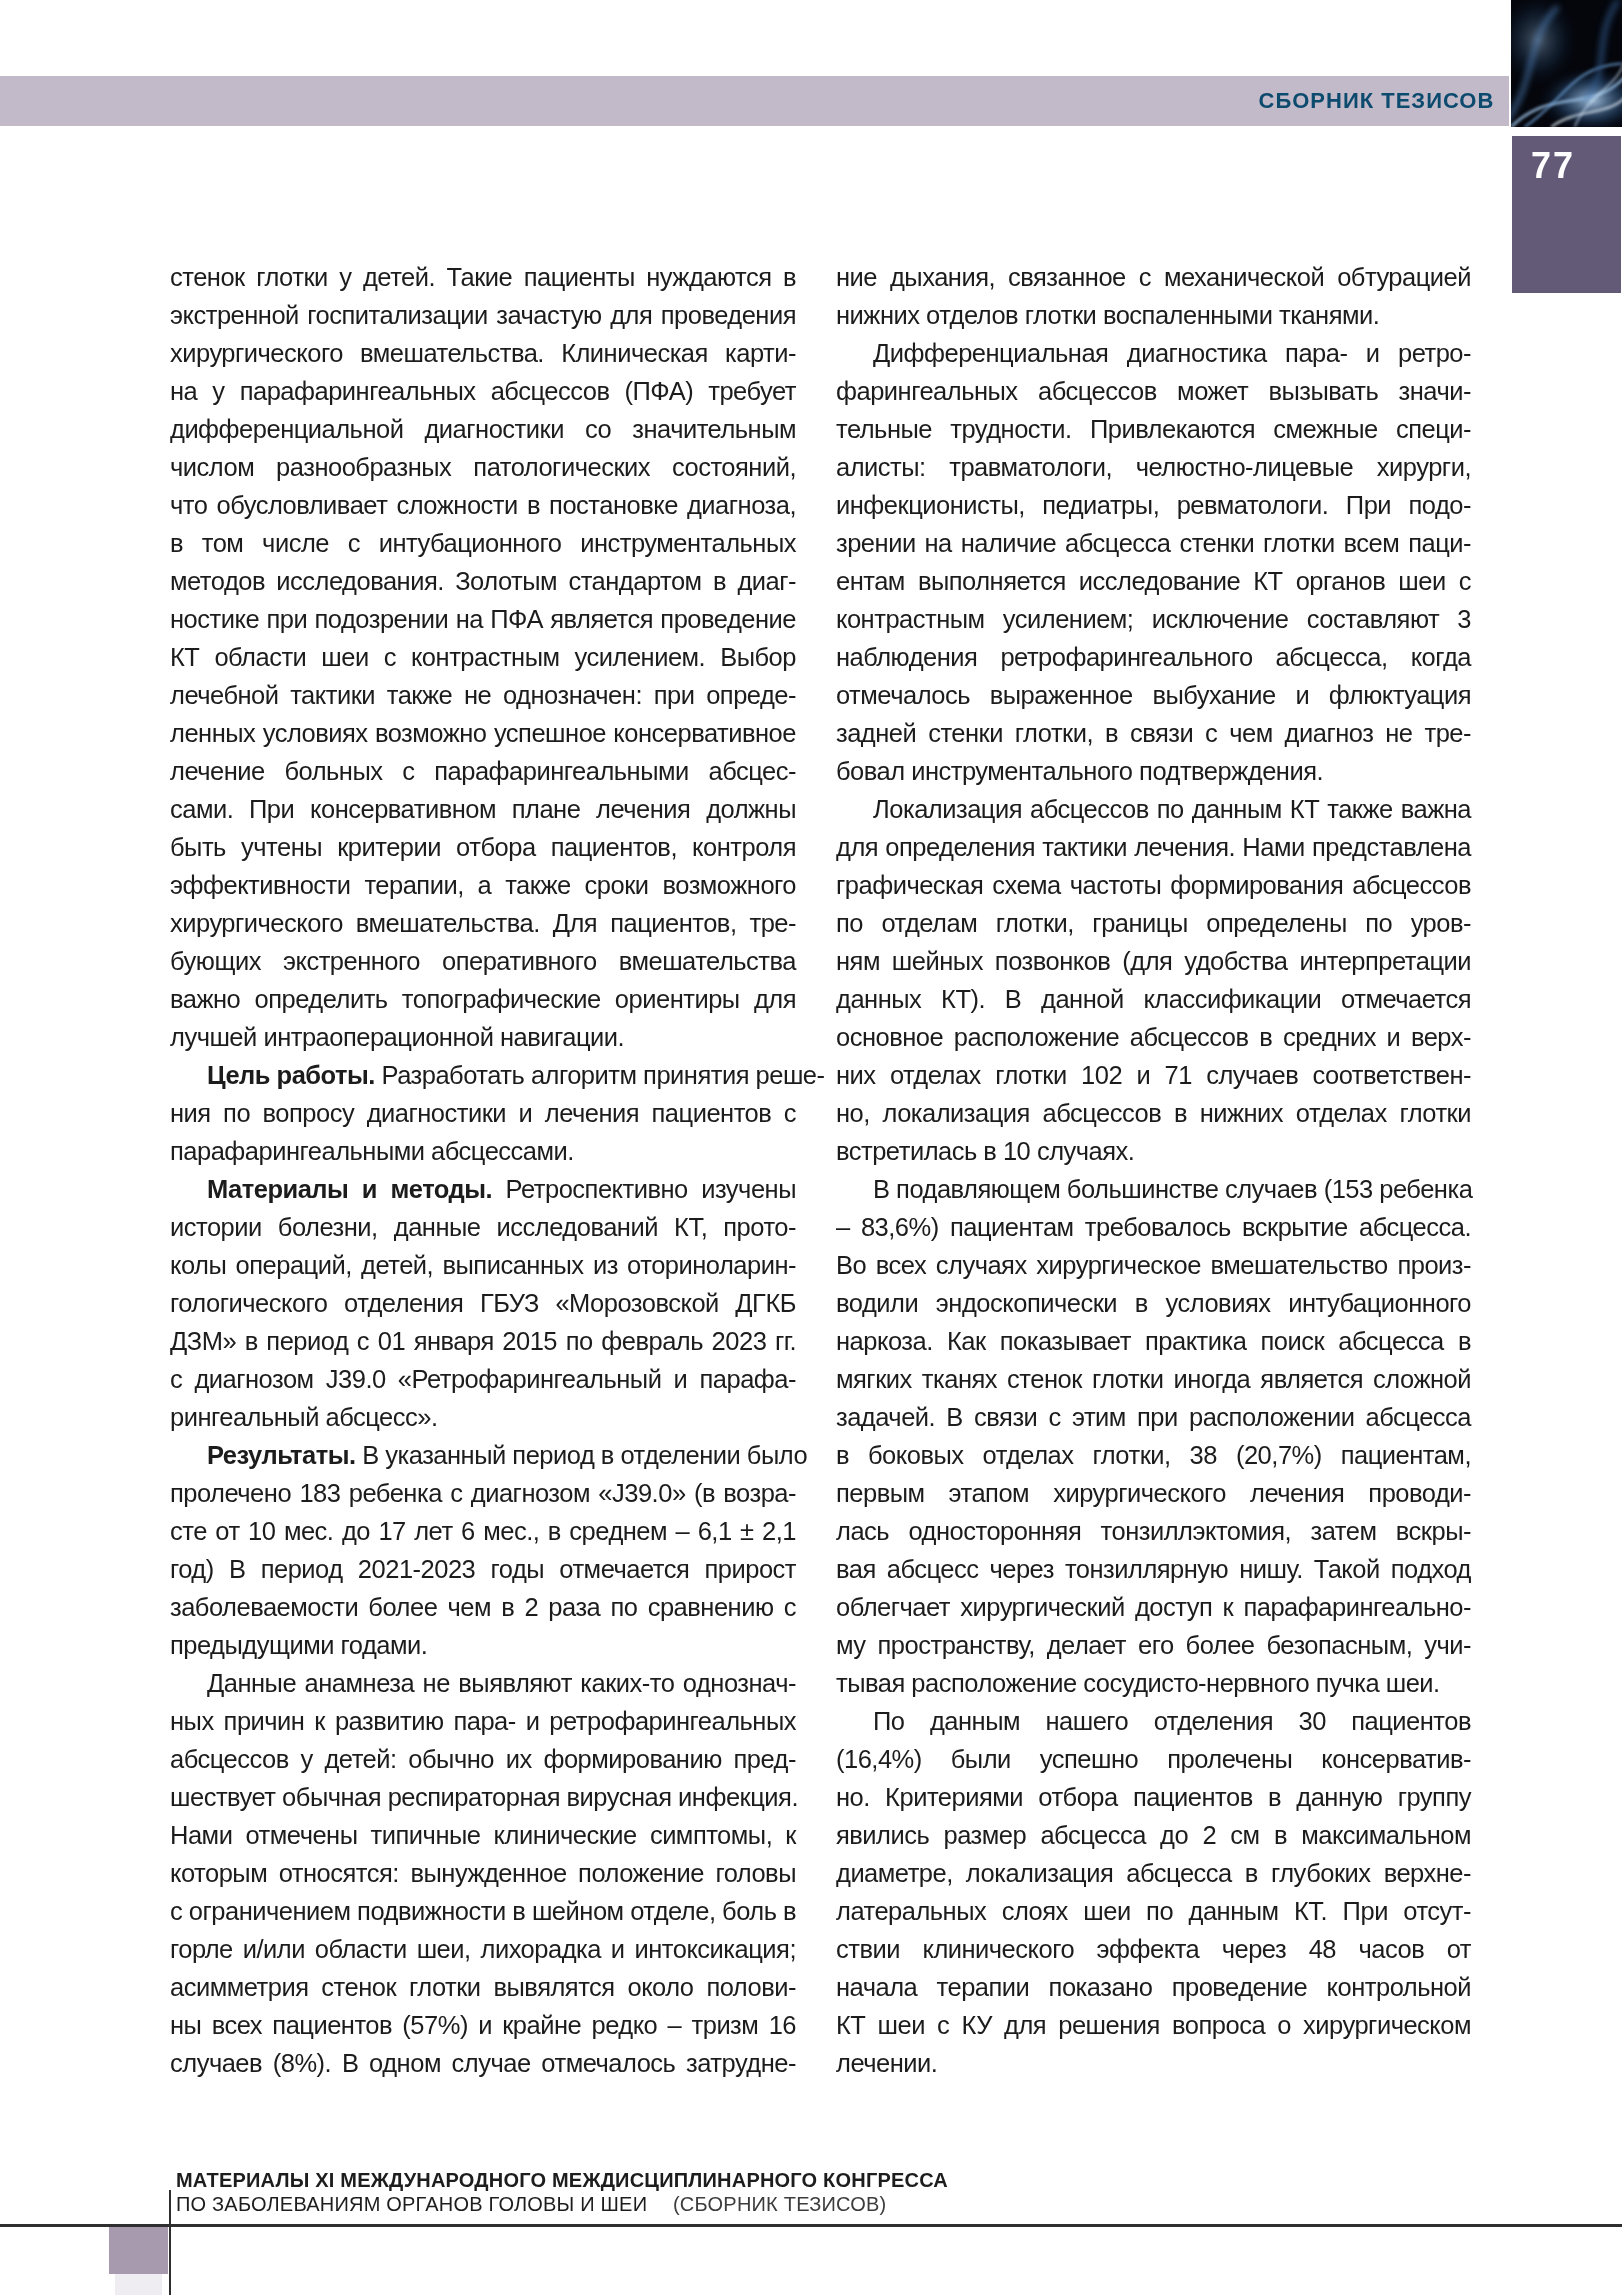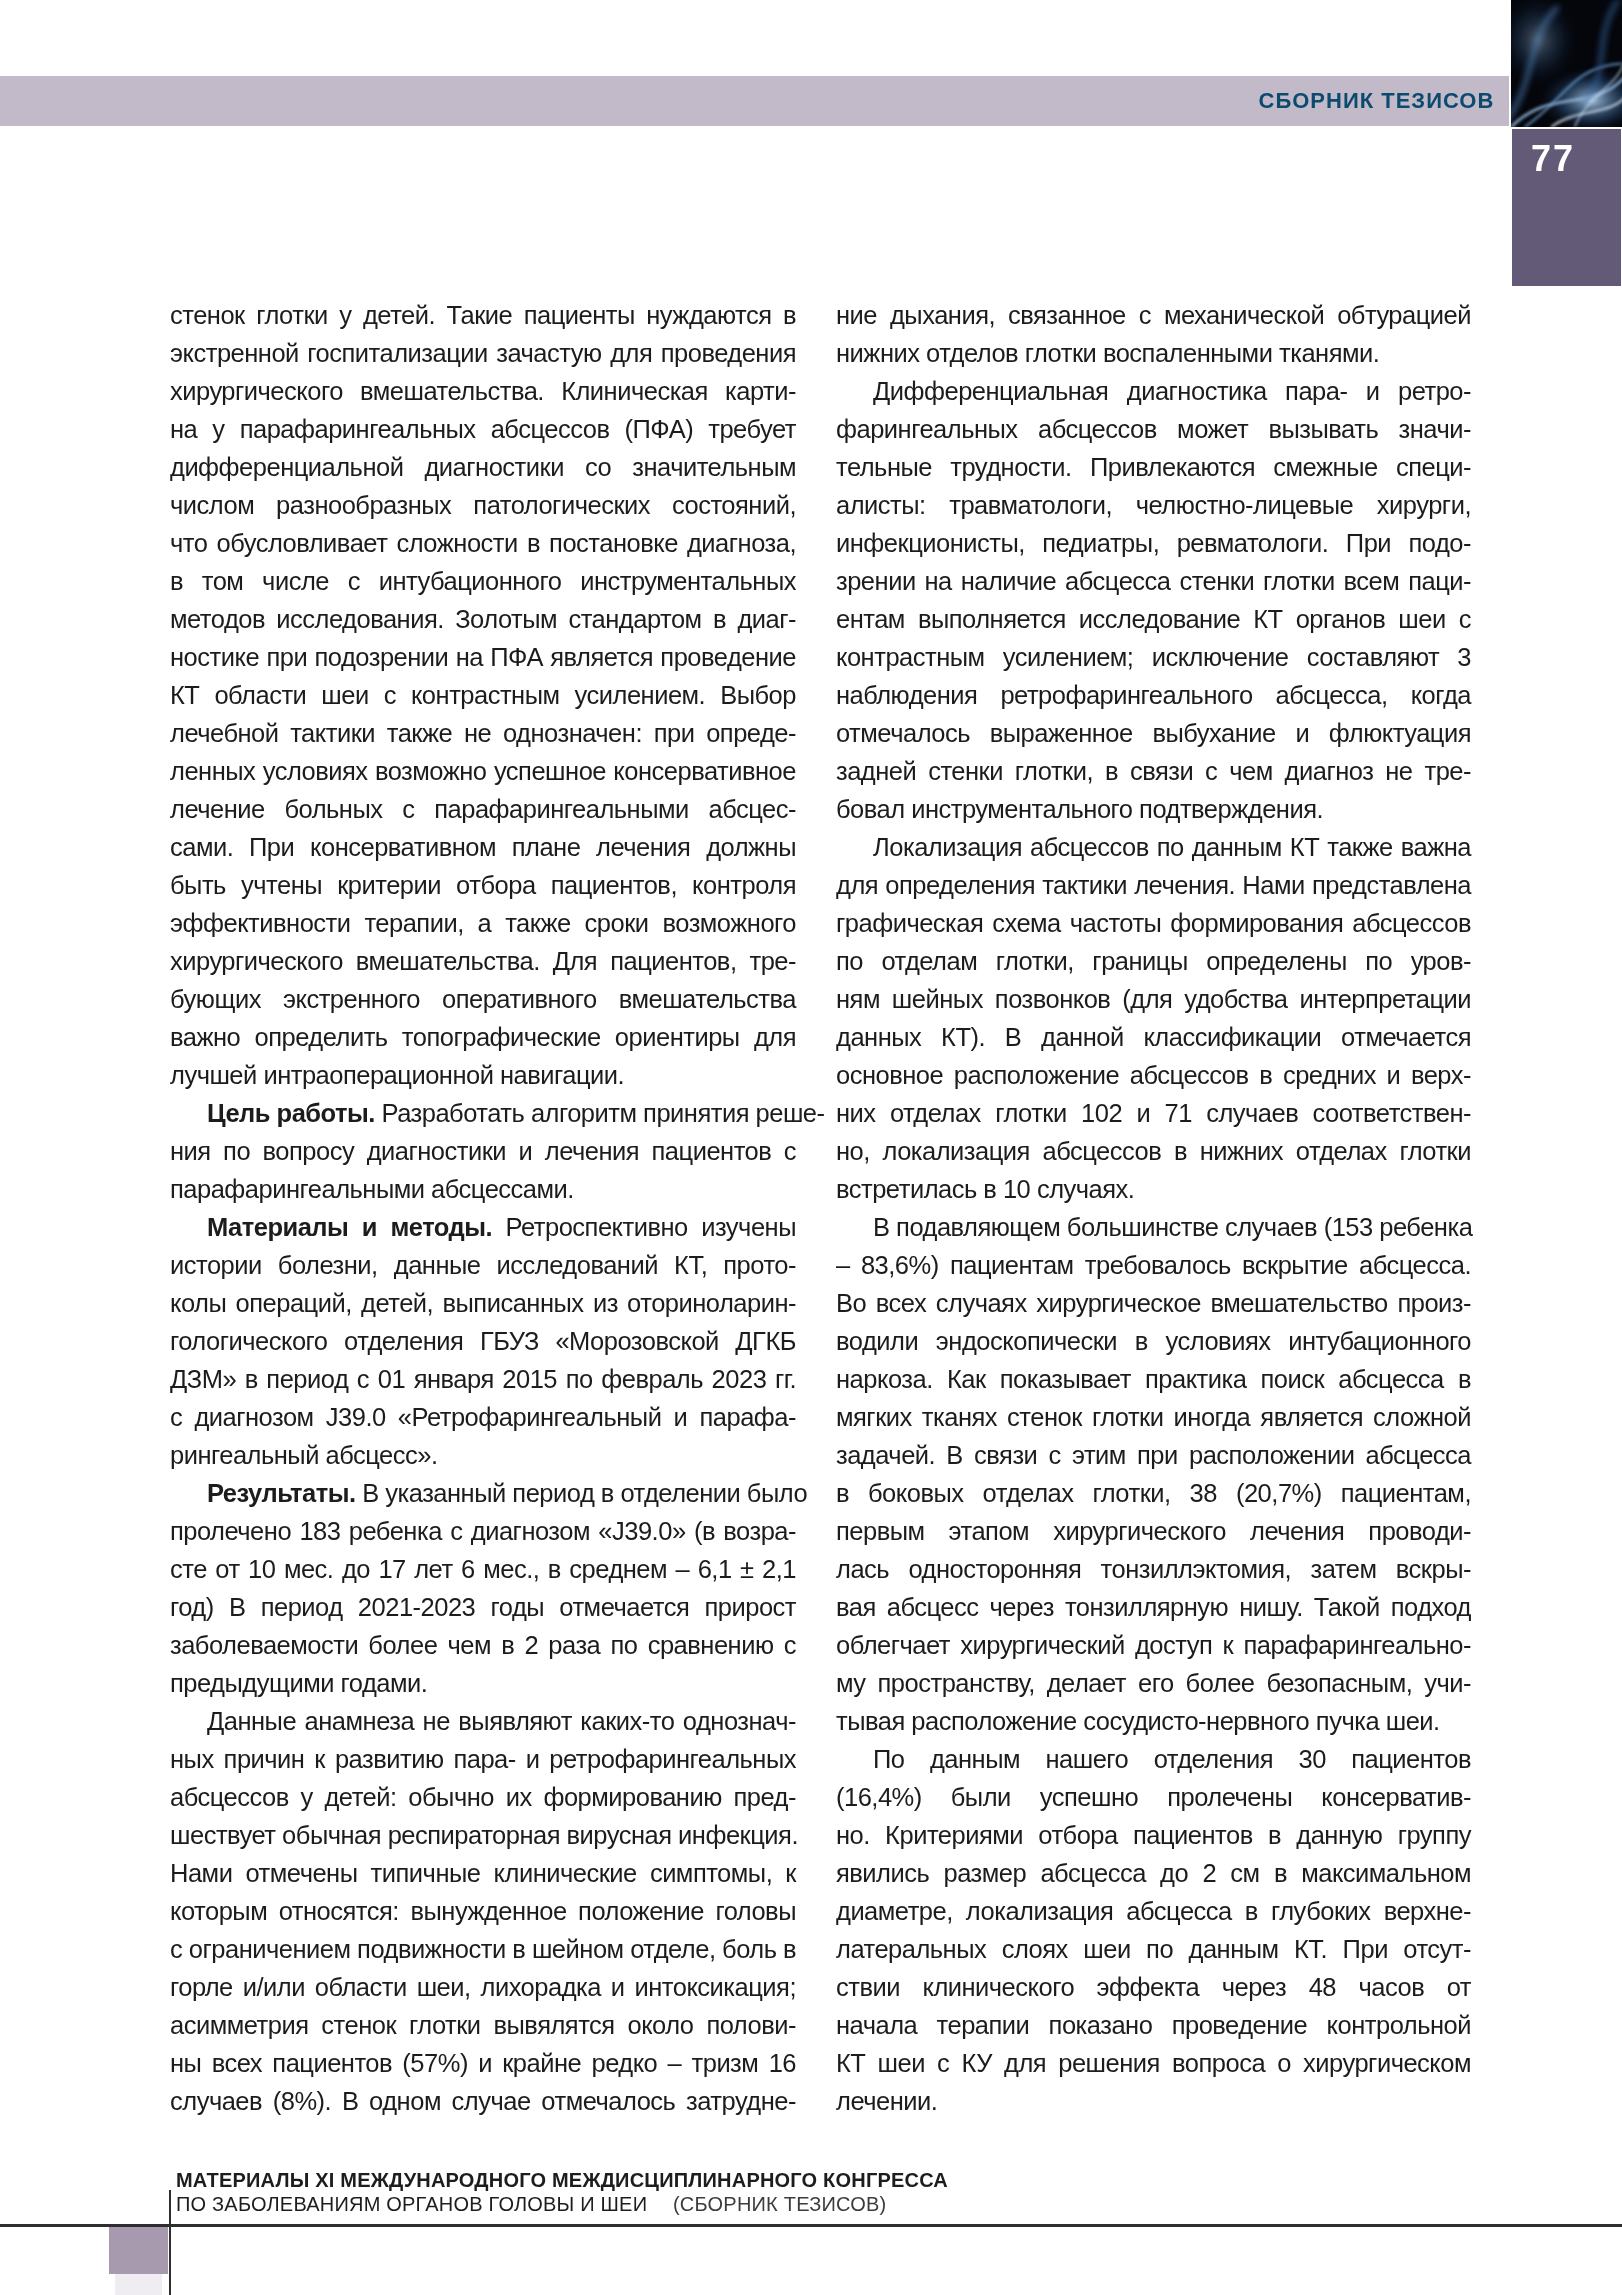--- a/index.html
+++ b/index.html
@@ -37,35 +37,35 @@
     left: 1511px; top: 0;
     width: 112px; height: 127px;
     background: #04060c;
     overflow: hidden;
   }
   .corner-art svg { display: block; }
 
   
   .page-num-box {
     position: absolute;
-    left: 1512px; top: 129px;
+    left: 1512px; top: 136px;
     width: 109px; height: 157px;
     background: #635a78;
   }
   .page-num {
     position: absolute;
     left: 19px; top: 9.4px;
     font-size: 36px;
     font-weight: bold;
     letter-spacing: 2px;
     color: #ffffff;
   }
 
   
-  .col { position: absolute; top: 258px; margin-top: 38px; }
+  .col { position: absolute; top: 258px; }
   .col-left  { left: 170px;  width: 626px; }
   .col-right { left: 836px; width: 635px; }
   .tl {
     height: 38px;
     font-size: 25.5px;
     line-height: 38px;
     letter-spacing: -0.5px;
     color: #1c1c1c;
     text-align: justify;
     text-align-last: justify;

